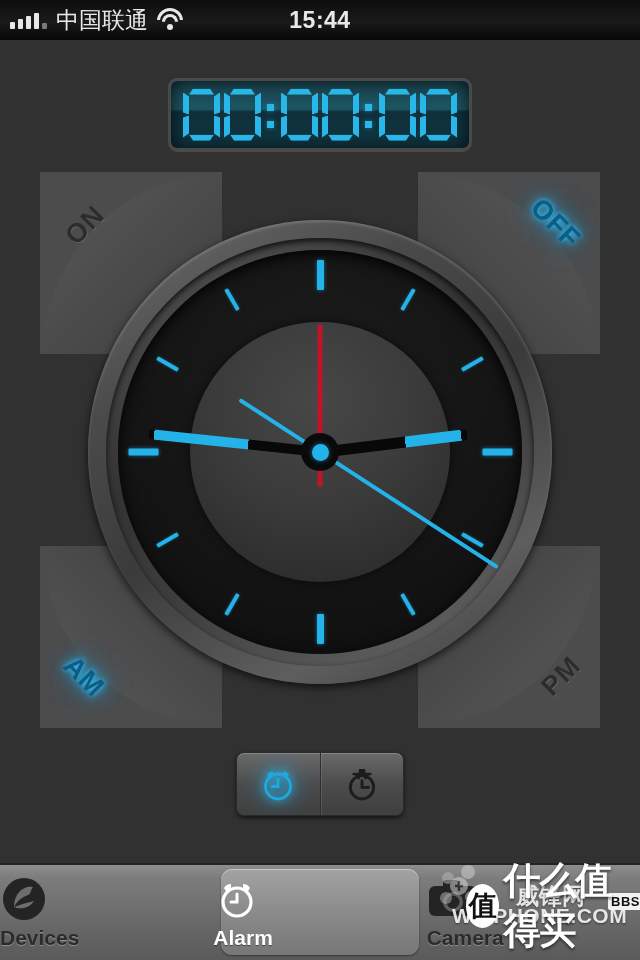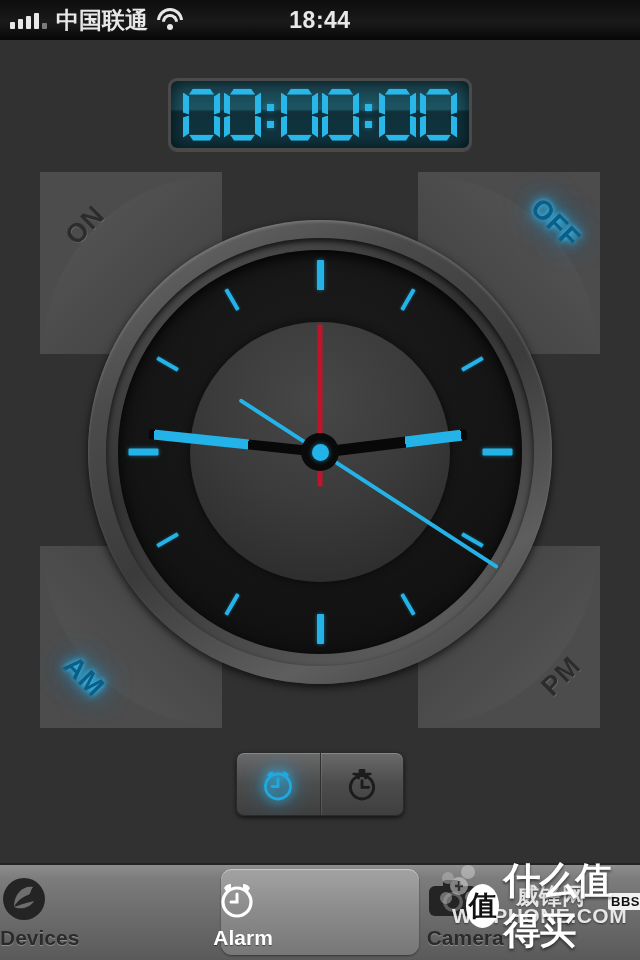--- a/index.html
+++ b/index.html
@@ -20,21 +20,21 @@
   #status-bar{
     position:absolute; top:0; left:0; width:640px; height:40px;
     background:linear-gradient(#0d0d0d,#1a1a1a 55%,#070707);
     display:flex; align-items:center;
     color:#e8e8e8;
   }
   .sb-left{ display:flex; align-items:center; gap:9px; padding-left:10px; }
   .sb-mid{ position:absolute; left:0; right:0; text-align:center;
            font-size:23px; font-weight:bold; letter-spacing:.5px; }
   .sb-right{ position:absolute; right:9px; display:flex; align-items:center; gap:9px; }
-  .carrier{ font-size:23px; font-weight:700; letter-spacing:0px; }
+  .carrier{ font-size:23px; font-weight:400; letter-spacing:0px; }
 
   .sig{ display:flex; align-items:flex-end; gap:3px; height:18px; }
   .sig i{ display:block; width:5px; background:#e8e8e8; border-radius:1px; }
   .sig i:nth-child(1){height:7px}
   .sig i:nth-child(2){height:10px}
   .sig i:nth-child(3){height:13px}
   .sig i:nth-child(4){height:16px}
   .sig i:nth-child(5){height:6px; background:#7a7a7a}
 
   .wifi{ position:relative; width:26px; height:19px; }
@@ -288,21 +288,21 @@
           <i></i>
       </span>
       <span class="carrier">中国联通</span>
       <span class="wifi">
           <b></b>
           <b></b>
           <b></b>
         </span>
     </div>
 
-    <div class="sb-mid">18:44</div>
+    <div class="sb-mid">15:44</div>
 
   </div>
 
   <div id="lcd">
     <div id="lcd-digits">
       <span class="dg">
           <span class="sg-a"></span>
           <span class="sg-b"></span>
           <span class="sg-c"></span>
           <span class="sg-d"></span>

